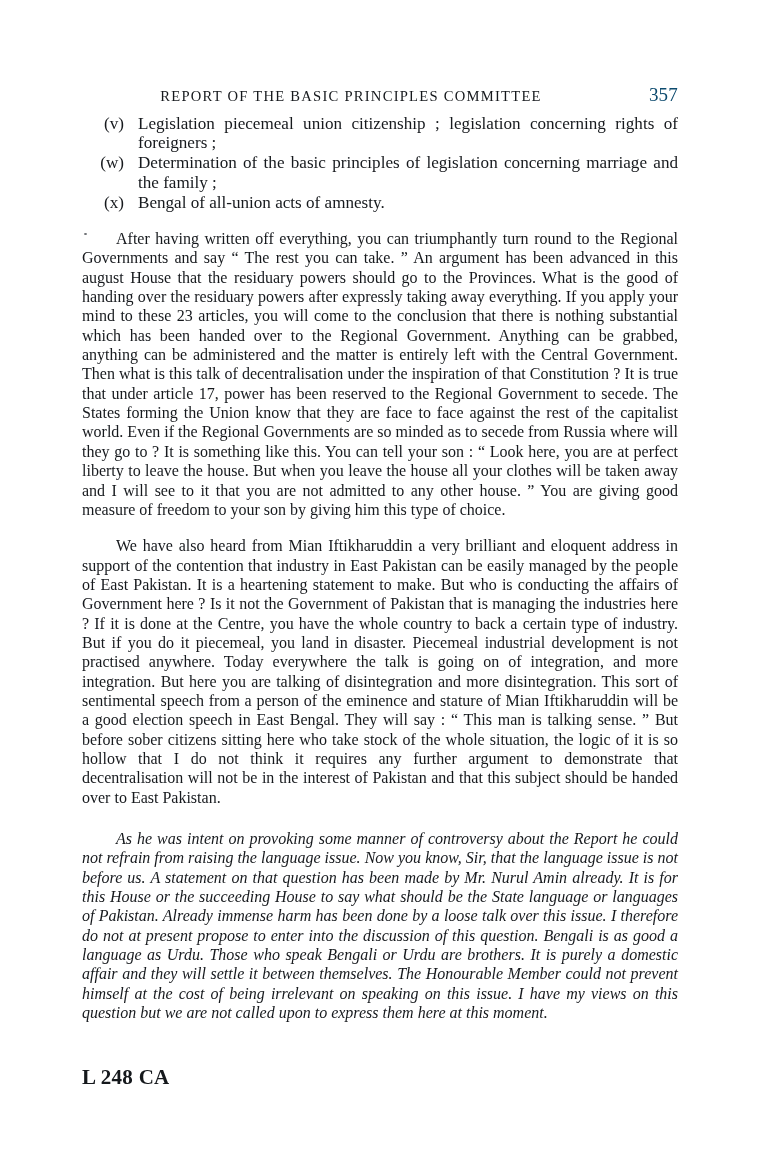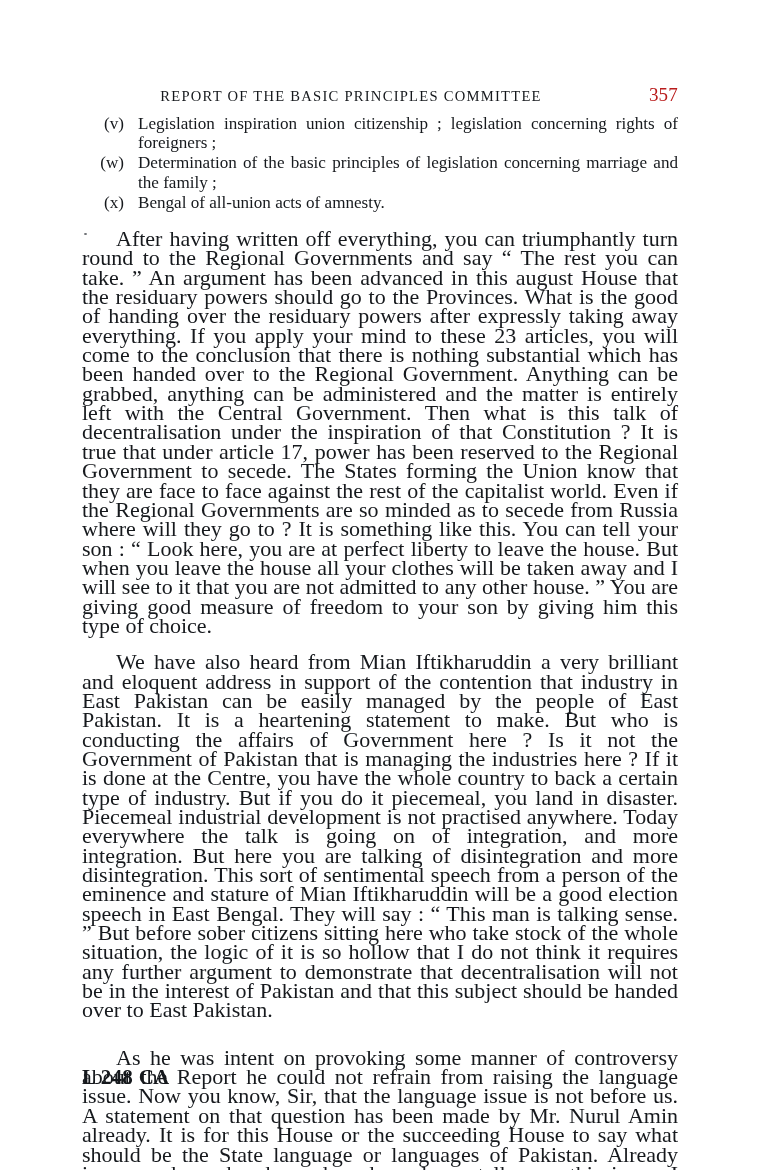--- a/index.html
+++ b/index.html
@@ -41,21 +41,21 @@
     font-size: 14.6px;
     letter-spacing: 1.25px;
     color: #15181c;
     white-space: nowrap;
   }
   .running-head-folio {
     position: absolute;
     right: 0;
     top: -4px;
     font-size: 19px;
-    color: #b91c1c;
+    color: #0c4a6e;
     letter-spacing: 0.2px;
   }
 
   
   .column {
     position: absolute;
     left: 82px;
     top: 114px;
     width: 596px;
   }
@@ -86,31 +86,31 @@
     line-height: 19.4px;
   }
   .clause-text { display: block; }
   .clause.justify-all .clause-text {
     text-align: justify;
     text-align-last: left;
   }
 
   
   .para {
-    font-size: 22px;
+    font-size: 16px;
     line-height: 19.35px;
     text-align: justify;
     text-align-last: left;
     color: #16191d;
     margin: 0;
     text-indent: 34px;
     hyphens: none;
   }
   .para.spaced-before { margin-top: 17px; }
-  .para.gap-before { margin-top: 28px; }
+  .para.gap-before { margin-top: 22px; font-style: italic; }
 
   
   .speck {
     position: absolute;
     left: 84px;
     top: 233px;
     width: 3px;
     height: 2px;
     background: #6a6d72;
     border-radius: 50%;
@@ -137,21 +137,21 @@
     <div class="running-head-folio">357</div>
   </div>
 
   <div class="speck"></div>
 
   <div class="column">
 
     <ul class="clause-list">
       <li class="clause justify-all">
         <span class="clause-marker">(v)</span>
-        <span class="clause-text">Legislation inspiration  union citizenship ;  legislation  concerning rights of foreigners ;</span>
+        <span class="clause-text">Legislation piecemeal  union citizenship ;  legislation  concerning rights of foreigners ;</span>
       </li>
       <li class="clause justify-all">
         <span class="clause-marker">(w)</span>
         <span class="clause-text">Determination of the basic principles of legislation concerning marriage and the family ;</span>
       </li>
       <li class="clause">
         <span class="clause-marker">(x)</span>
         <span class="clause-text">Bengal of all-union acts of amnesty.</span>
       </li>
     </ul>

